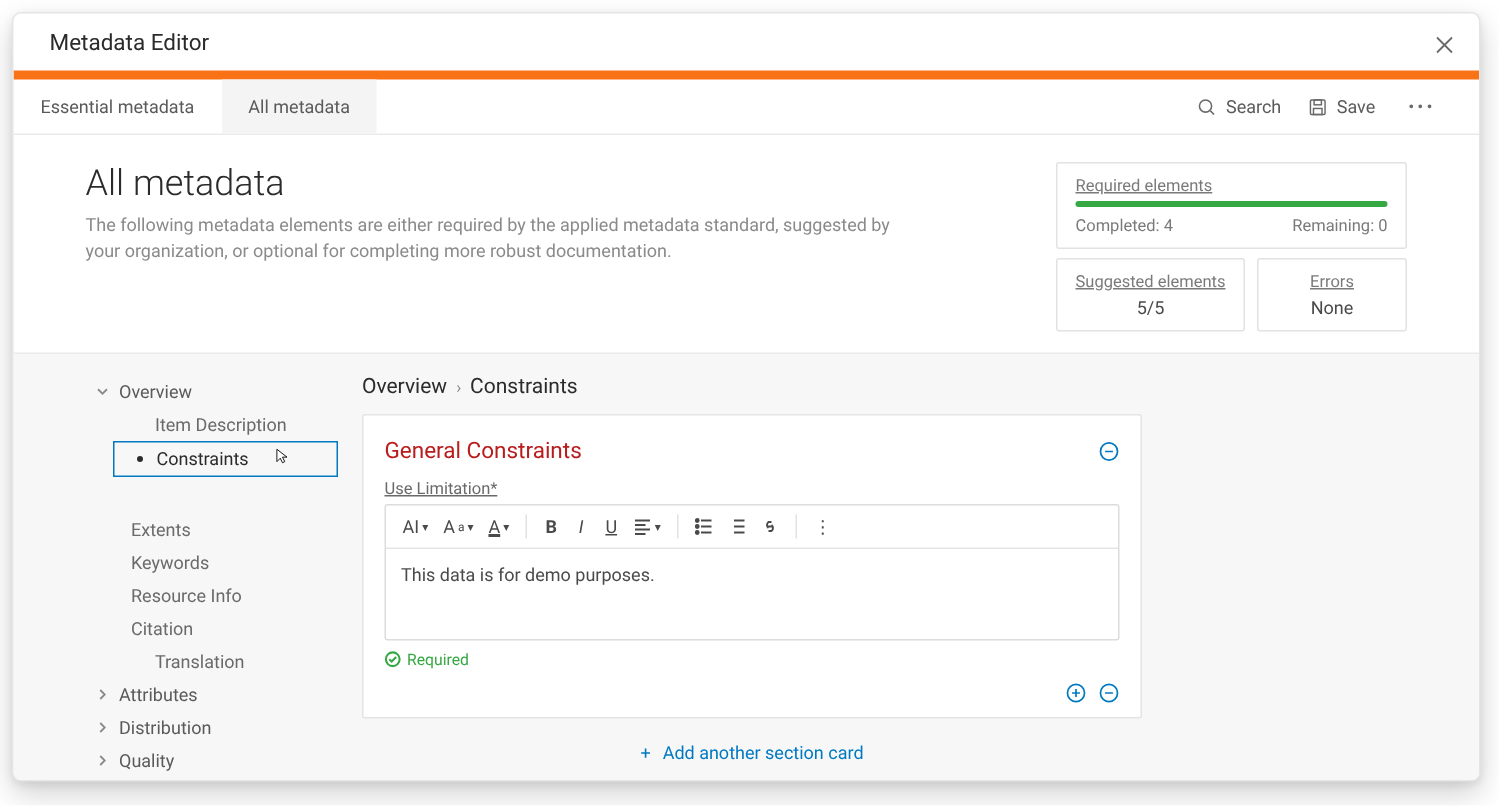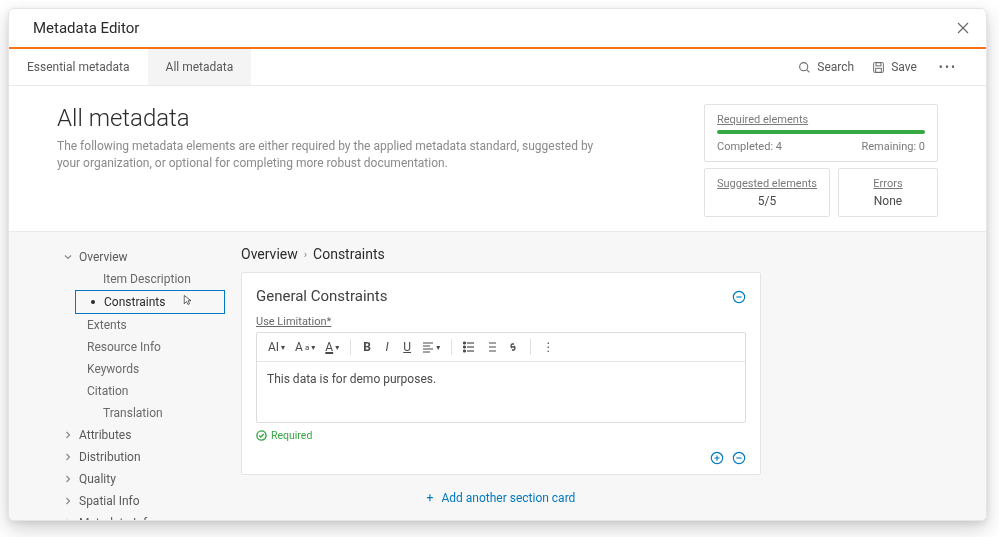--- a/index.html
+++ b/index.html
@@ -17,24 +17,24 @@
       background: #fff;
       border-radius: 6px;
       border: 1px solid #e5e5e5;
       box-shadow: 0 8px 20px rgba(0,0,0,0.18), 0 2px 6px rgba(0,0,0,0.08);
       display: flex;
       flex-direction: column;
       overflow: hidden;
     }
     .titlebar {
       display: flex;
-      align-items: center;
+      align-items: flex-end;
       justify-content: space-between;
       padding: 10px 16px 10px 24px;
-      border-bottom: 2px solid #f97316;
+      border-bottom: 6px solid #f97316;
     }
     .titlebar h1 {
       font-size: 15px;
       font-weight: 400;
       color: #2b2b2b;
     }
     .close-x {
       width: 14px; height: 14px;
       color: #6a6a6a;
       cursor: pointer;
@@ -164,21 +164,21 @@
     }
     .breadcrumb .gt { color:#8a8a8a; font-size:11px;}
     .card {
       background: #fff;
       border: 1px solid #e4e4e4;
       border-radius: 2px;
       padding: 14px 14px 10px;
       margin-bottom: 8px;
     }
     .card-head { display:flex; justify-content:space-between; align-items:center; margin-bottom:10px;}
-    .card-title { font-size: 15px; font-weight:400; color:#404040;}
+    .card-title { font-size: 15px; font-weight:400; color:#b91c1c;}
     .remove-circle { width:14px; height:14px; color:#0079c1; cursor:pointer;}
     .field-label { font-size:11px; color:#6a6a6a; margin-bottom:4px;text-decoration:underline;}
     .rte {
       border: 1px solid #dcdcdc;
       border-radius: 2px;
     }
     .rte-toolbar {
       display:flex; align-items:center;
       border-bottom: 1px solid #e5e5e5;
       padding: 5px 8px;
@@ -290,37 +290,37 @@
         <div class="nav-sub">
           <div class="nav-leaf">Item Description</div>
           <div class="nav-leaf bullet selected">
             <span>Constraints</span>
             <span class="cursor-ptr">
               <svg viewBox="0 0 16 16">
                   <path fill="#fff" stroke="#000" stroke-width="0.8" d="M3 2 L3 13 L6 10 L8 14 L10 13 L8 9 L12 9 Z"></path>
                 </svg>
             </span>
           </div>
+          <div class="nav-leaf" style="display:flex;gap:6px;padding-left:6px;margin-top:24px;">
+            <span class="chev"><svg viewBox="0 0 10 10" fill="none" stroke="currentColor" stroke-width="1.2">
+                  <path d="M3.5 2 L6.5 5 L3.5 8"></path>
+                </svg></span>
+            <span>Extents</span>
+          </div>
           <div class="nav-leaf" style="display:flex;gap:6px;padding-left:6px;">
             <span class="chev"><svg viewBox="0 0 10 10" fill="none" stroke="currentColor" stroke-width="1.2">
                   <path d="M3.5 2 L6.5 5 L3.5 8"></path>
                 </svg></span>
-            <span>Extents</span>
+            <span>Keywords</span>
           </div>
           <div class="nav-leaf" style="display:flex;gap:6px;padding-left:6px;">
             <span class="chev"><svg viewBox="0 0 10 10" fill="none" stroke="currentColor" stroke-width="1.2">
                   <path d="M3.5 2 L6.5 5 L3.5 8"></path>
                 </svg></span>
             <span>Resource Info</span>
-          </div>
-          <div class="nav-leaf" style="display:flex;gap:6px;padding-left:6px;">
-            <span class="chev"><svg viewBox="0 0 10 10" fill="none" stroke="currentColor" stroke-width="1.2">
-                  <path d="M3.5 2 L6.5 5 L3.5 8"></path>
-                </svg></span>
-            <span>Keywords</span>
           </div>
           <div class="nav-leaf" style="display:flex;gap:6px;padding-left:6px;">
             <span class="chev"><svg viewBox="0 0 10 10" fill="none" stroke="currentColor" stroke-width="1.2">
                   <path d="M3.5 2 L6.5 5 L3.5 8"></path>
                 </svg></span>
             <span>Citation</span>
           </div>
           <div class="nav-leaf">Translation</div>
         </div>
         <div class="nav-item">

